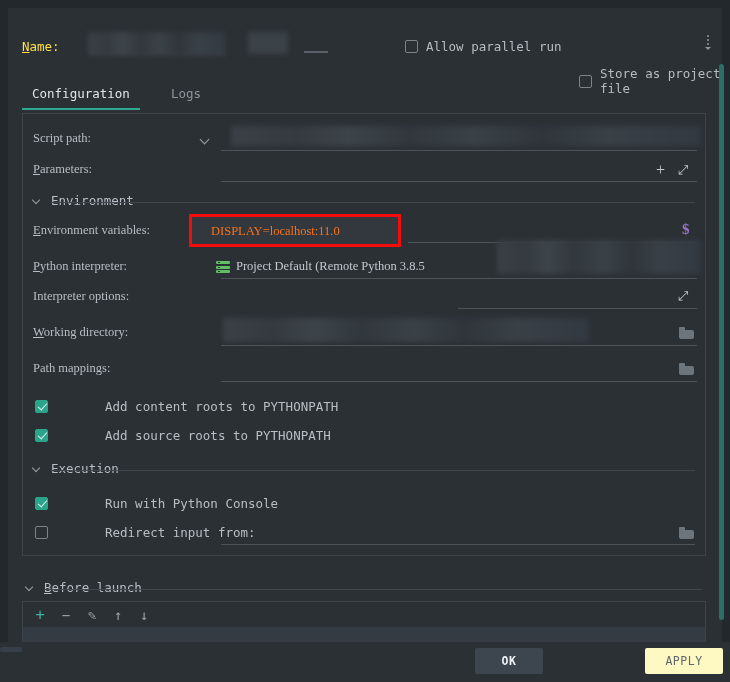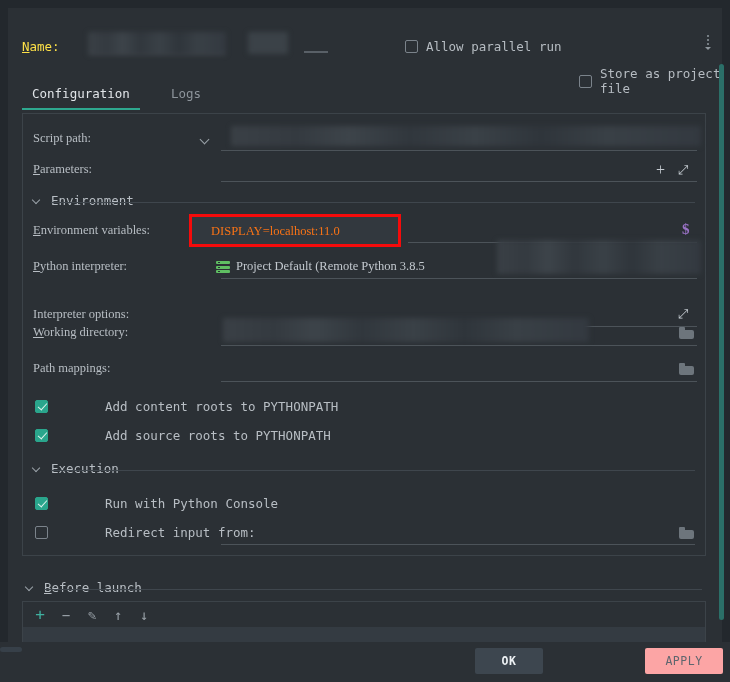--- a/index.html
+++ b/index.html
@@ -235,21 +235,21 @@
   .footer {
     position:absolute; left:0; bottom:0; width:730px; height:42px;
   }
   .btn {
     position:absolute; top:8px; height:26px; line-height:26px;
     text-align:center; font-size:11.5px; letter-spacing:0.5px;
     cursor:pointer; border-radius:2px;
   }
   .btn.ok { background:#3d464f; color:#edf1f4; font-weight:bold; }
   .btn.cancel { background:#343b42; color:#9aa2a9; }
-  .btn.apply { background:#fca5a5; color:#5e666e; cursor:default; }
+  .btn.apply { background:#fef9c3; color:#5e666e; cursor:default; }
 
   
   .vscroll {
     position:absolute; right:6px; top:64px; width:5px; height:556px;
     background:#2b6f68; border-radius:3px;
   }
   .hscroll {
     position:absolute; left:0; bottom:30px; width:22px; height:5px;
     background:#374049; border-radius:3px;
   }
@@ -335,21 +335,21 @@
       <div class="pyicon" style="left:193px; top:9px;">
         <i style="top:0;"></i>
           <i style="top:4.5px;"></i>
           <i style="top:9px;"></i>
       </div>
       <div class="envval" style="left:213px; top:7px; color:#c3c9cf;">Project Default (Remote Python 3.8.5</div>
       <div class="bblk blur" style="left:474px; top:-12px; width:204px; height:34px;"></div>
       <div class="field-line" style="left:198px; right:10px; top:26px;"></div>
     </div>
 
-    <div class="row" style="top:186px;">
+    <div class="row" style="top:168px;">
       <div class="rlabel">Interpreter options:</div>
       <div class="expand" style="left:655px; top:7px;">⤢</div>
       <div class="field-line" style="left:435px; right:10px; top:26px;"></div>
     </div>
 
     <div class="row" style="top:204px;">
       <div class="rlabel">
         <span class="uline">W</span>orking directory:
       </div>
       <div class="bblk blur" style="left:200px; top:0px; width:366px; height:24px;"></div>

